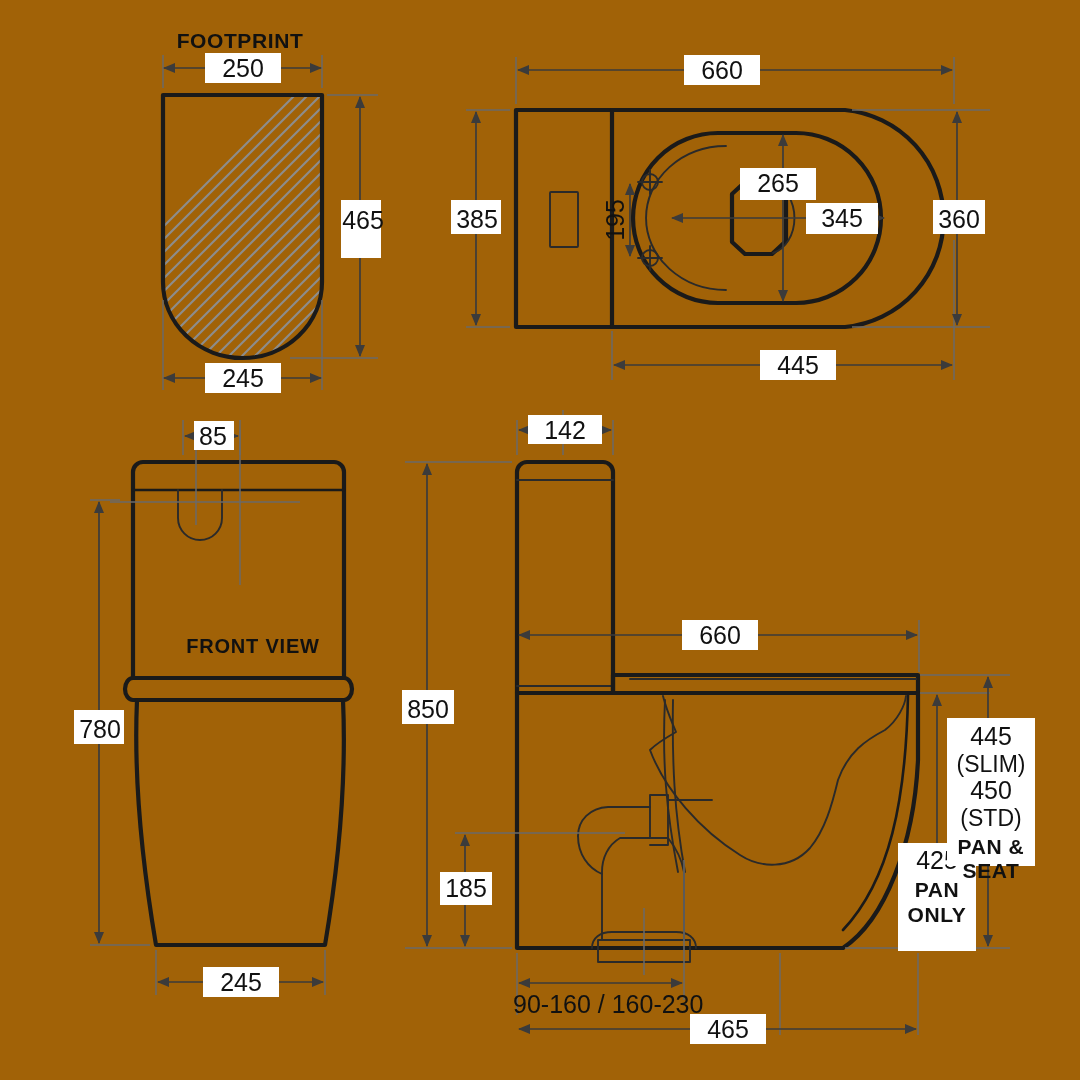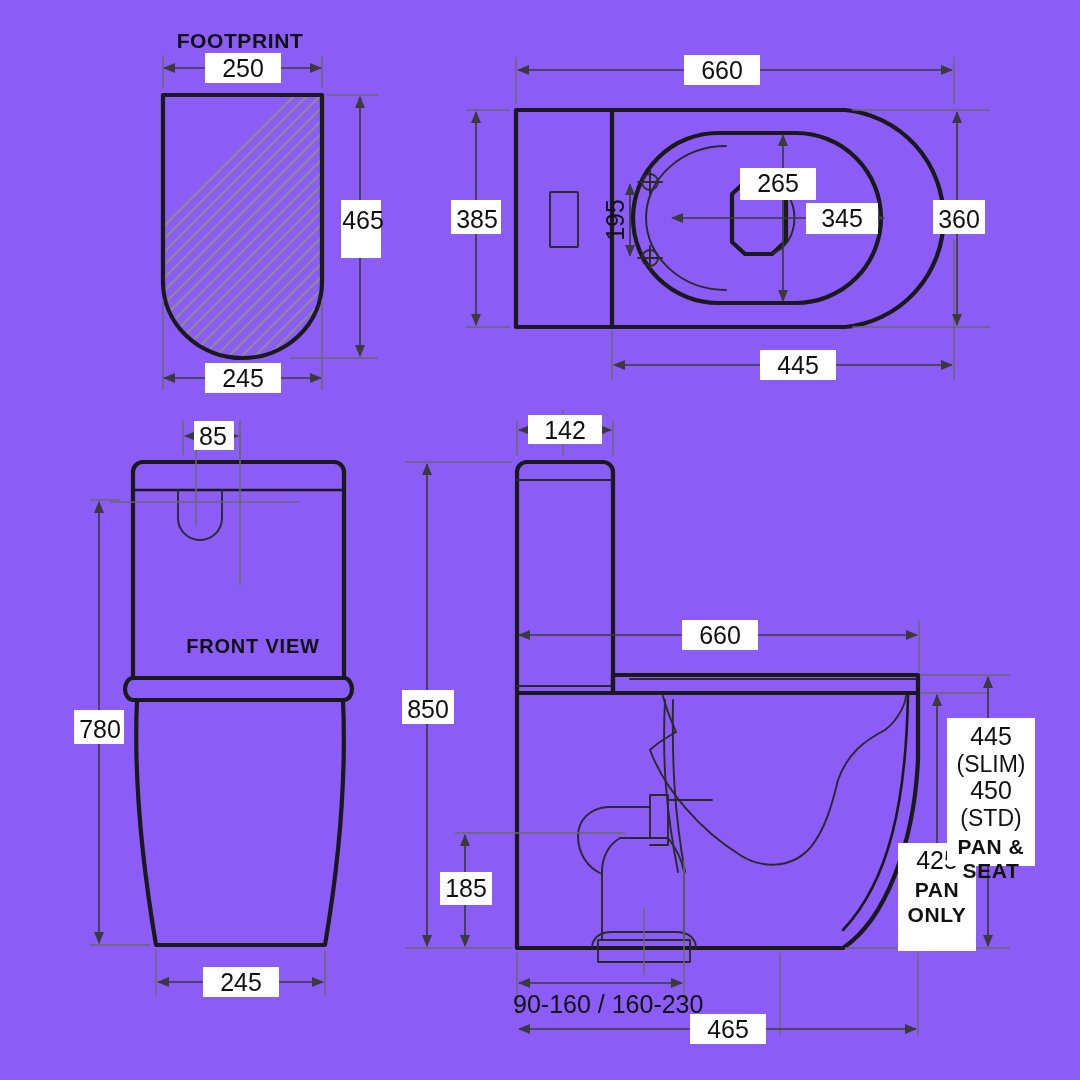--- a/index.html
+++ b/index.html
@@ -1,19 +1,19 @@
 <!DOCTYPE html>
 <html><head>
 <meta charset="utf-8">
 <title>Toilet Suite Technical Drawing</title>
 <style>
   html,body{margin:0;padding:0;background:#ffffff;}
   body{width:1080px;height:1080px;overflow:hidden;
        font-family:"Liberation Sans","DejaVu Sans",sans-serif;}
-  #sheet{position:relative;width:1080px;height:1080px;background:#8b5cf6;}
+  #sheet{position:relative;width:1080px;height:1080px;background:#a16207;}
   svg{display:block;}
   .obj{fill:none;stroke:#1a1a1a;stroke-width:4.2;stroke-linejoin:round;stroke-linecap:round;}
   .obj-med{fill:none;stroke:#1a1a1a;stroke-width:2.6;stroke-linejoin:round;stroke-linecap:round;}
   .obj-thin{fill:none;stroke:#2a2a2a;stroke-width:1.9;stroke-linejoin:round;stroke-linecap:round;}
   .dim{fill:none;stroke:#3b3b3b;stroke-width:1.7;}
   .ext{fill:none;stroke:#6a6a6a;stroke-width:1.5;}
   .center{fill:none;stroke:#6a6a6a;stroke-width:1.5;}
   .hatchline{stroke:#8d8d8d;stroke-width:2.1;}
   .arrowfill{fill:#3b3b3b;}
   text{font-family:"Liberation Sans","DejaVu Sans",sans-serif;fill:#111111;}

